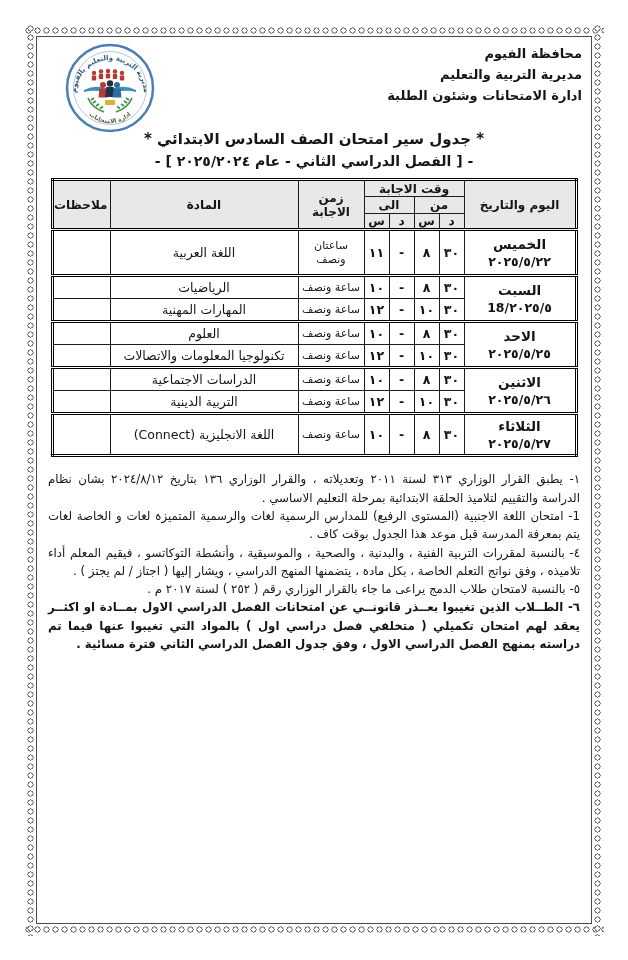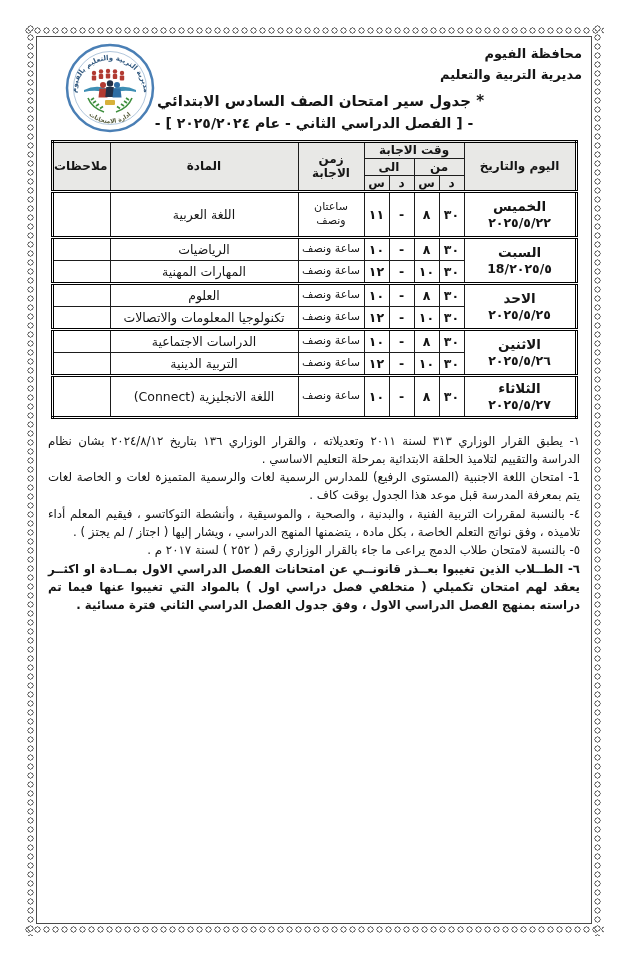--- a/index.html
+++ b/index.html
@@ -24,21 +24,21 @@
     background-size:9px 9px;background-repeat:repeat-y;
   }
   .perf-left{left:26px;}
   .perf-right{right:26px;}
   .frame-line{position:absolute;inset:36px;border:1.5px solid #4a4a4a;}
   
   .content{position:absolute;inset:38px;padding:4px 8px;direction:rtl;}
   .org{ text-align:right;font-weight:bold;font-size:13px;line-height:1.6;margin-top:2px;}
   .org div{white-space:nowrap;}
   .seal{position:absolute;top:4px;left:26px;width:92px;height:92px;}
-  .title{text-align:center;font-weight:bold;font-size:15px;margin-top:6px;}
+  .title{text-align:center;font-weight:bold;font-size:15px;margin-top:24px;}
   .subtitle{text-align:center;font-weight:bold;font-size:14px;margin-top:5px;}
   
   table.sched{
     border-collapse:collapse;margin:9px auto 0 auto;width:524px;table-layout:fixed;
     border:3px double #000;
   }
   table.sched th,table.sched td{border:1px solid #1d1d1d;padding:0 2px;text-align:center;vertical-align:middle;}
   table.sched thead{background:#e8e8e6;}
   table.sched thead th{font-size:12px;font-weight:bold;}
   table.sched thead{border-bottom:3px double #000;}
@@ -63,20 +63,21 @@
 <div class="perf perf-bottom"></div>
 <div class="perf perf-left"></div>
 <div class="perf perf-right"></div>
 <div class="frame-line"></div>
 
 <div class="content">
 
   <div class="org">
     <div>محافظة الفيوم</div>
     <div>مديرية التربية والتعليم</div>
+    <div>ادارة الامتحانات وشئون الطلبة</div>
   </div>
 
   <svg class="seal" viewBox="0 0 92 92">
     <defs>
       <path id="topArc" d="M 12,52 A 34,34 0 0 1 80,52"></path>
       <path id="botArc" d="M 16,58 A 31,31 0 0 0 76,58"></path>
     </defs>
     <circle cx="46" cy="46" r="43" fill="#ffffff" stroke="#4a7fb5" stroke-width="2.5"></circle>
     <circle cx="46" cy="46" r="36.5" fill="none" stroke="#9db8d2" stroke-width="0.8"></circle>
     <text font-size="7" fill="#335a80" font-weight="bold">

